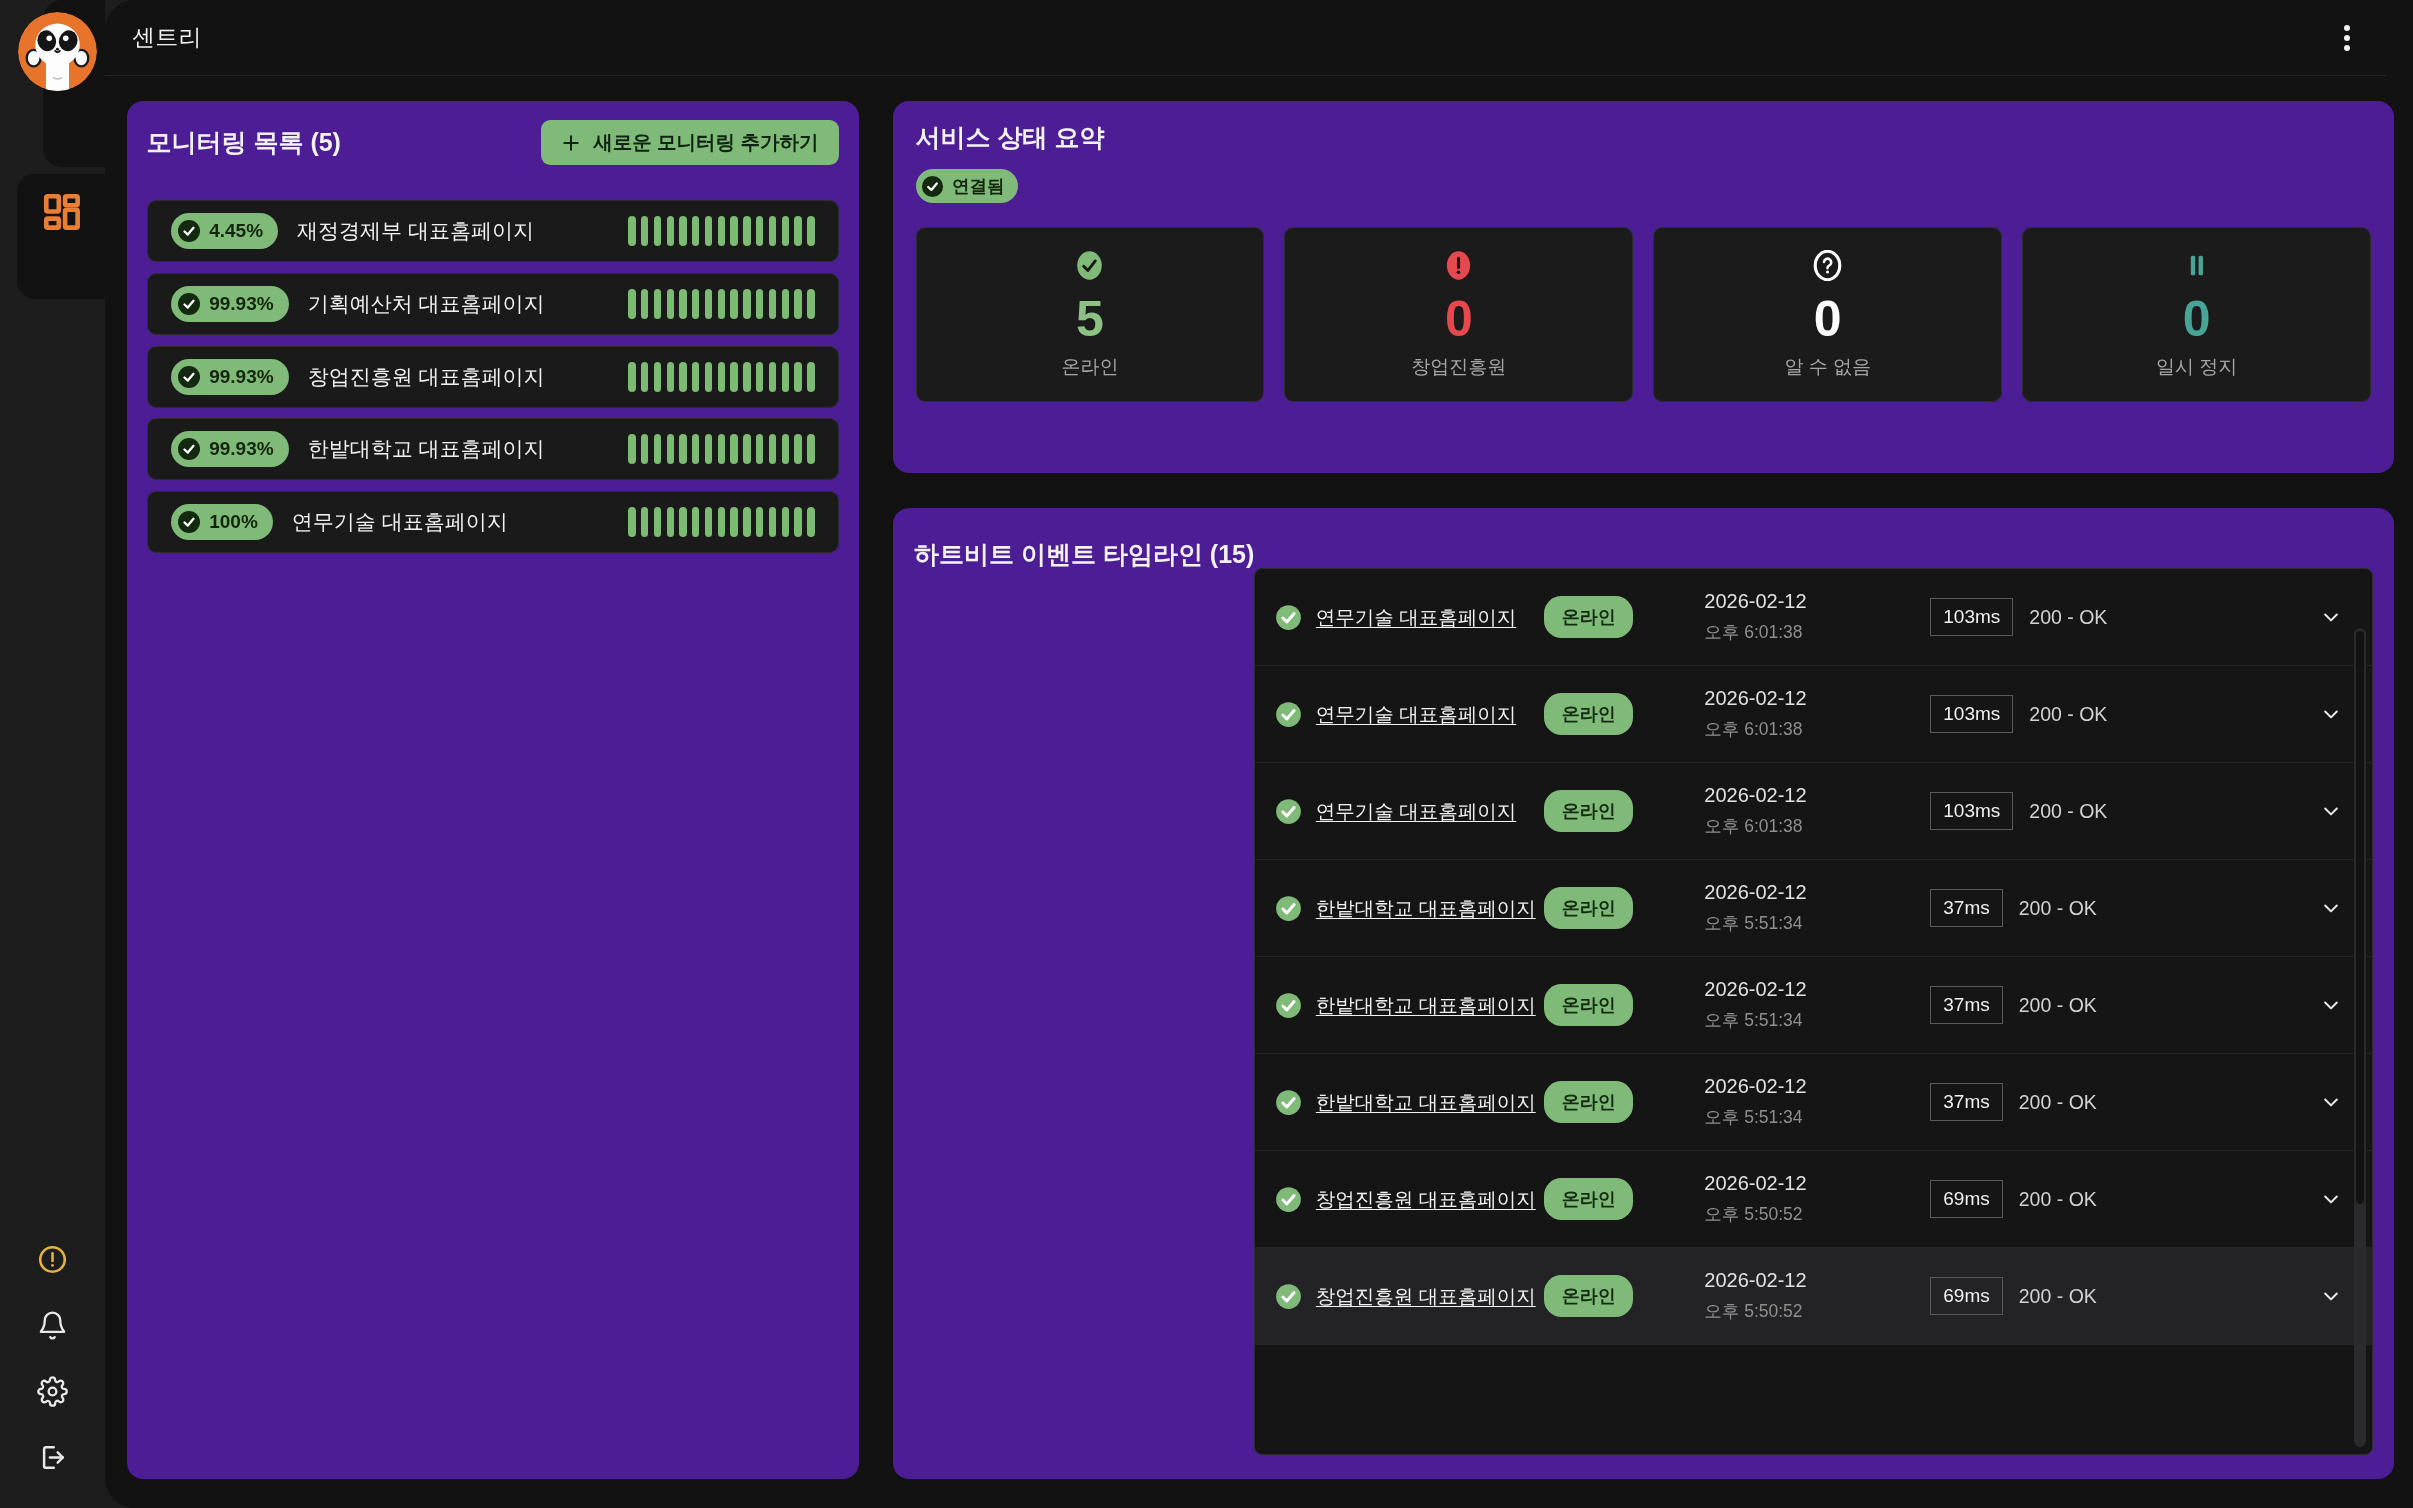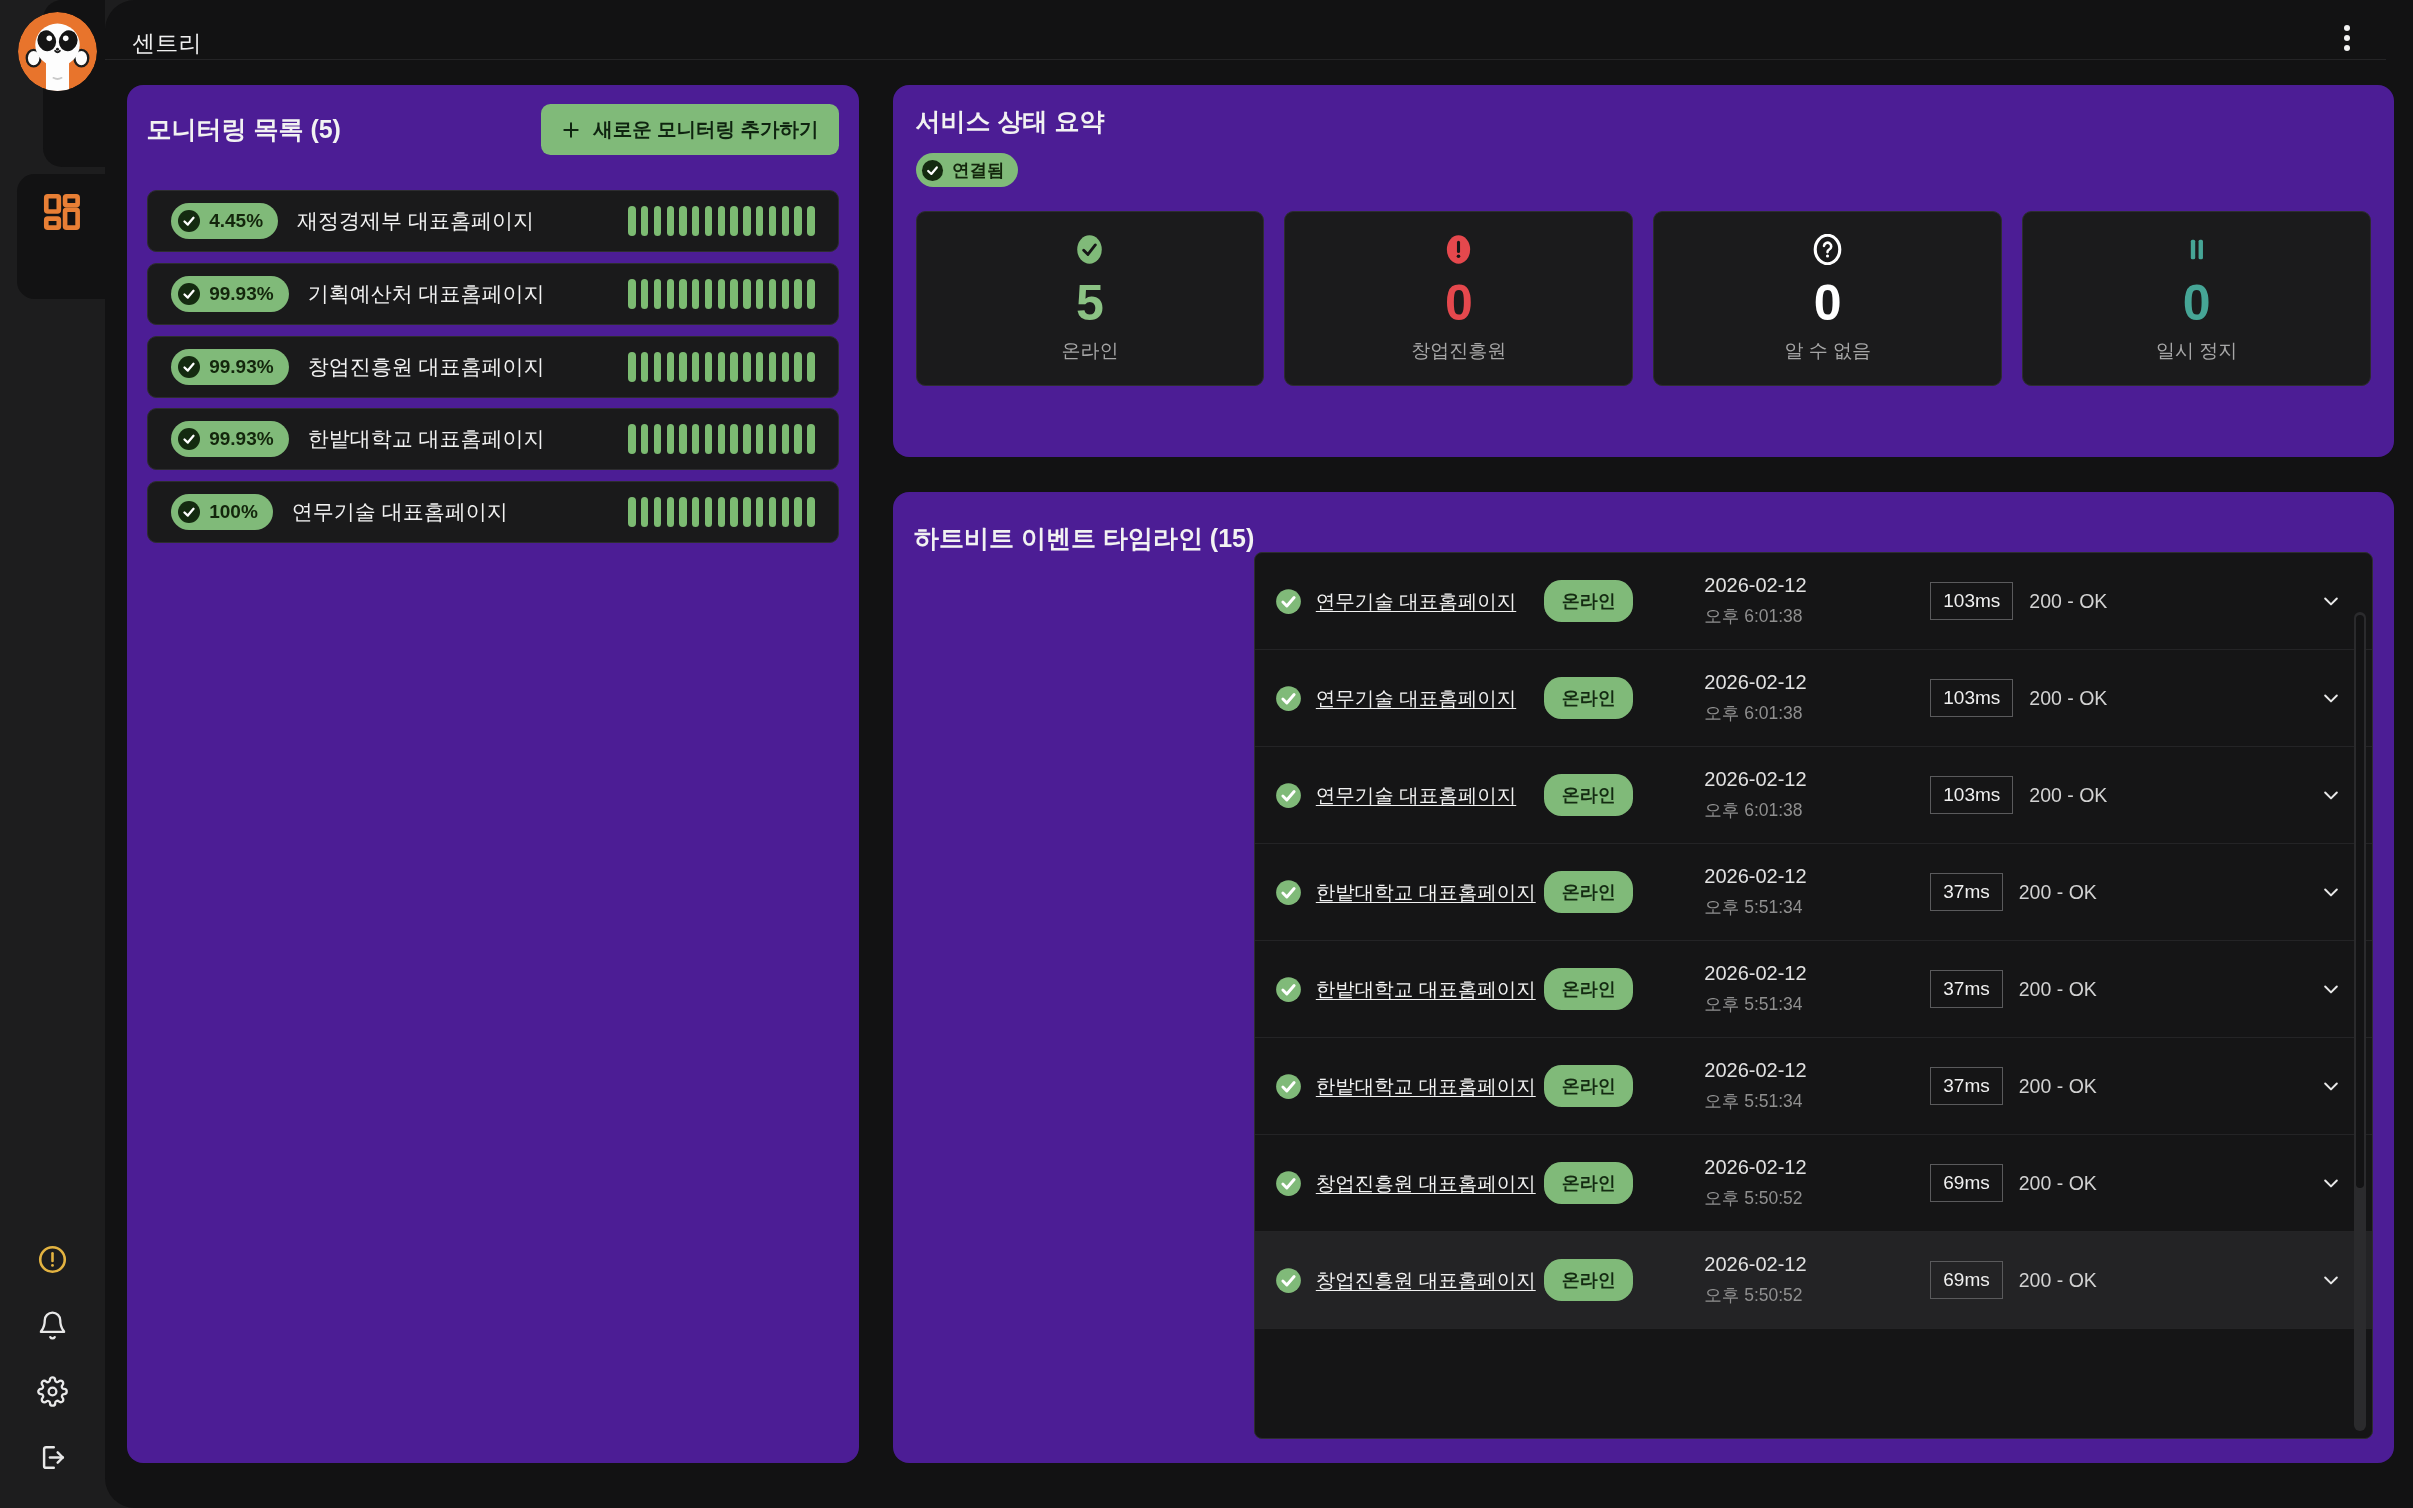--- a/index.html
+++ b/index.html
@@ -12,31 +12,31 @@
   }
   
   .sidebar { position:absolute; left:0; top:0; width:105px; height:1508px; background:#1d1d1e; z-index:2; }
   .logo-blob { position:absolute; left:43px; top:0; width:62px; height:167px; background:#121213; border-radius:19px 0 0 19px; }
   .logo { position:absolute; left:17.5px; top:12px; width:79px; height:79px; border-radius:50%; overflow:hidden; }
   .nav-active { position:absolute; left:17px; top:174px; width:88px; height:125px; background:#121213; border-radius:17.5px 0 0 17.5px; display:flex; align-items:flex-start; justify-content:center; padding-top:16px; }
   .sidebar-bottom { position:absolute; left:0; bottom:35px; width:105px; display:flex; flex-direction:column; align-items:center; gap:35px; }
   .side-icon { width:31px; height:31px; display:block; }
   
   .main { position:absolute; left:105px; top:0; right:0; bottom:0; background:#121213; border-radius:30px 0 0 30px; }
-  .topbar { height:60px; display:flex; align-items:flex-end; padding-left:27px; margin-right:27px; border-bottom:1.3px solid #242426; position:relative; }
+  .topbar { height:76px; display:flex; align-items:center; padding-left:27px; margin-right:27px; border-bottom:1.3px solid #242426; position:relative; }
   .topbar h1 { font-size:23px; font-weight:500; color:#f0f0f0; letter-spacing:0.3px; }
   .kebab { position:absolute; right:21.5px; top:20px; width:35px; height:35px; display:flex; flex-direction:column; align-items:center; justify-content:center; gap:4px; cursor:pointer; }
   .kebab i { width:6px; height:6px; border-radius:50%; background:#f2f2f2; }
   .content { display:flex; padding:25px 19px 0 21.5px; gap:34px; }
   .panel { background:#4c1d95; border-radius:16px; }
   
   .monitor-panel { width:732px; height:1378px; padding:19px 20px; flex:none; }
   .panel-head { display:flex; align-items:center; justify-content:space-between; }
   h2.section-title { font-size:25px; font-weight:600; color:#f2f2f2; }
-  .add-btn { display:flex; align-items:center; gap:12px; background:#80ba79; color:#0f2410; border:none; border-radius:9.4px; height:51px; padding:0 20px; font-size:19.5px; font-weight:600; font-family:inherit; cursor:pointer; }
+  .add-btn { display:flex; align-items:center; gap:12px; background:#80ba79; color:#0f2410; border:none; border-radius:9.4px; height:45px; padding:0 20px; font-size:19.5px; font-weight:600; font-family:inherit; cursor:pointer; }
   .monitor-list { margin-top:35px; display:flex; flex-direction:column; gap:10.8px; }
   .monitor-item { height:62px; background:#1a1a1b; border:1.3px solid #2d2d2f; border-radius:9.4px; display:flex; align-items:center; padding:0 23px; cursor:pointer; }
   .uptime-badge { display:flex; align-items:center; gap:8px; background:#80ba79; border-radius:19px; height:36px; padding:0 15px 0 6.7px; flex:none; }
   .uptime-badge .txt { font-size:19px; font-weight:600; color:#13260c; }
   .monitor-name { margin-left:19px; font-size:21px; color:#f2f2f2; white-space:nowrap; }
   .hb-bars { margin-left:auto; display:flex; gap:5.4px; align-items:center; }
   .hb-bar { width:7.4px; height:30px; border-radius:4px; background:#7cbb72; }
   
   .right-col { flex:1; display:flex; flex-direction:column; gap:35px; }
   .status-panel { height:372px; padding:20px 23px; }

